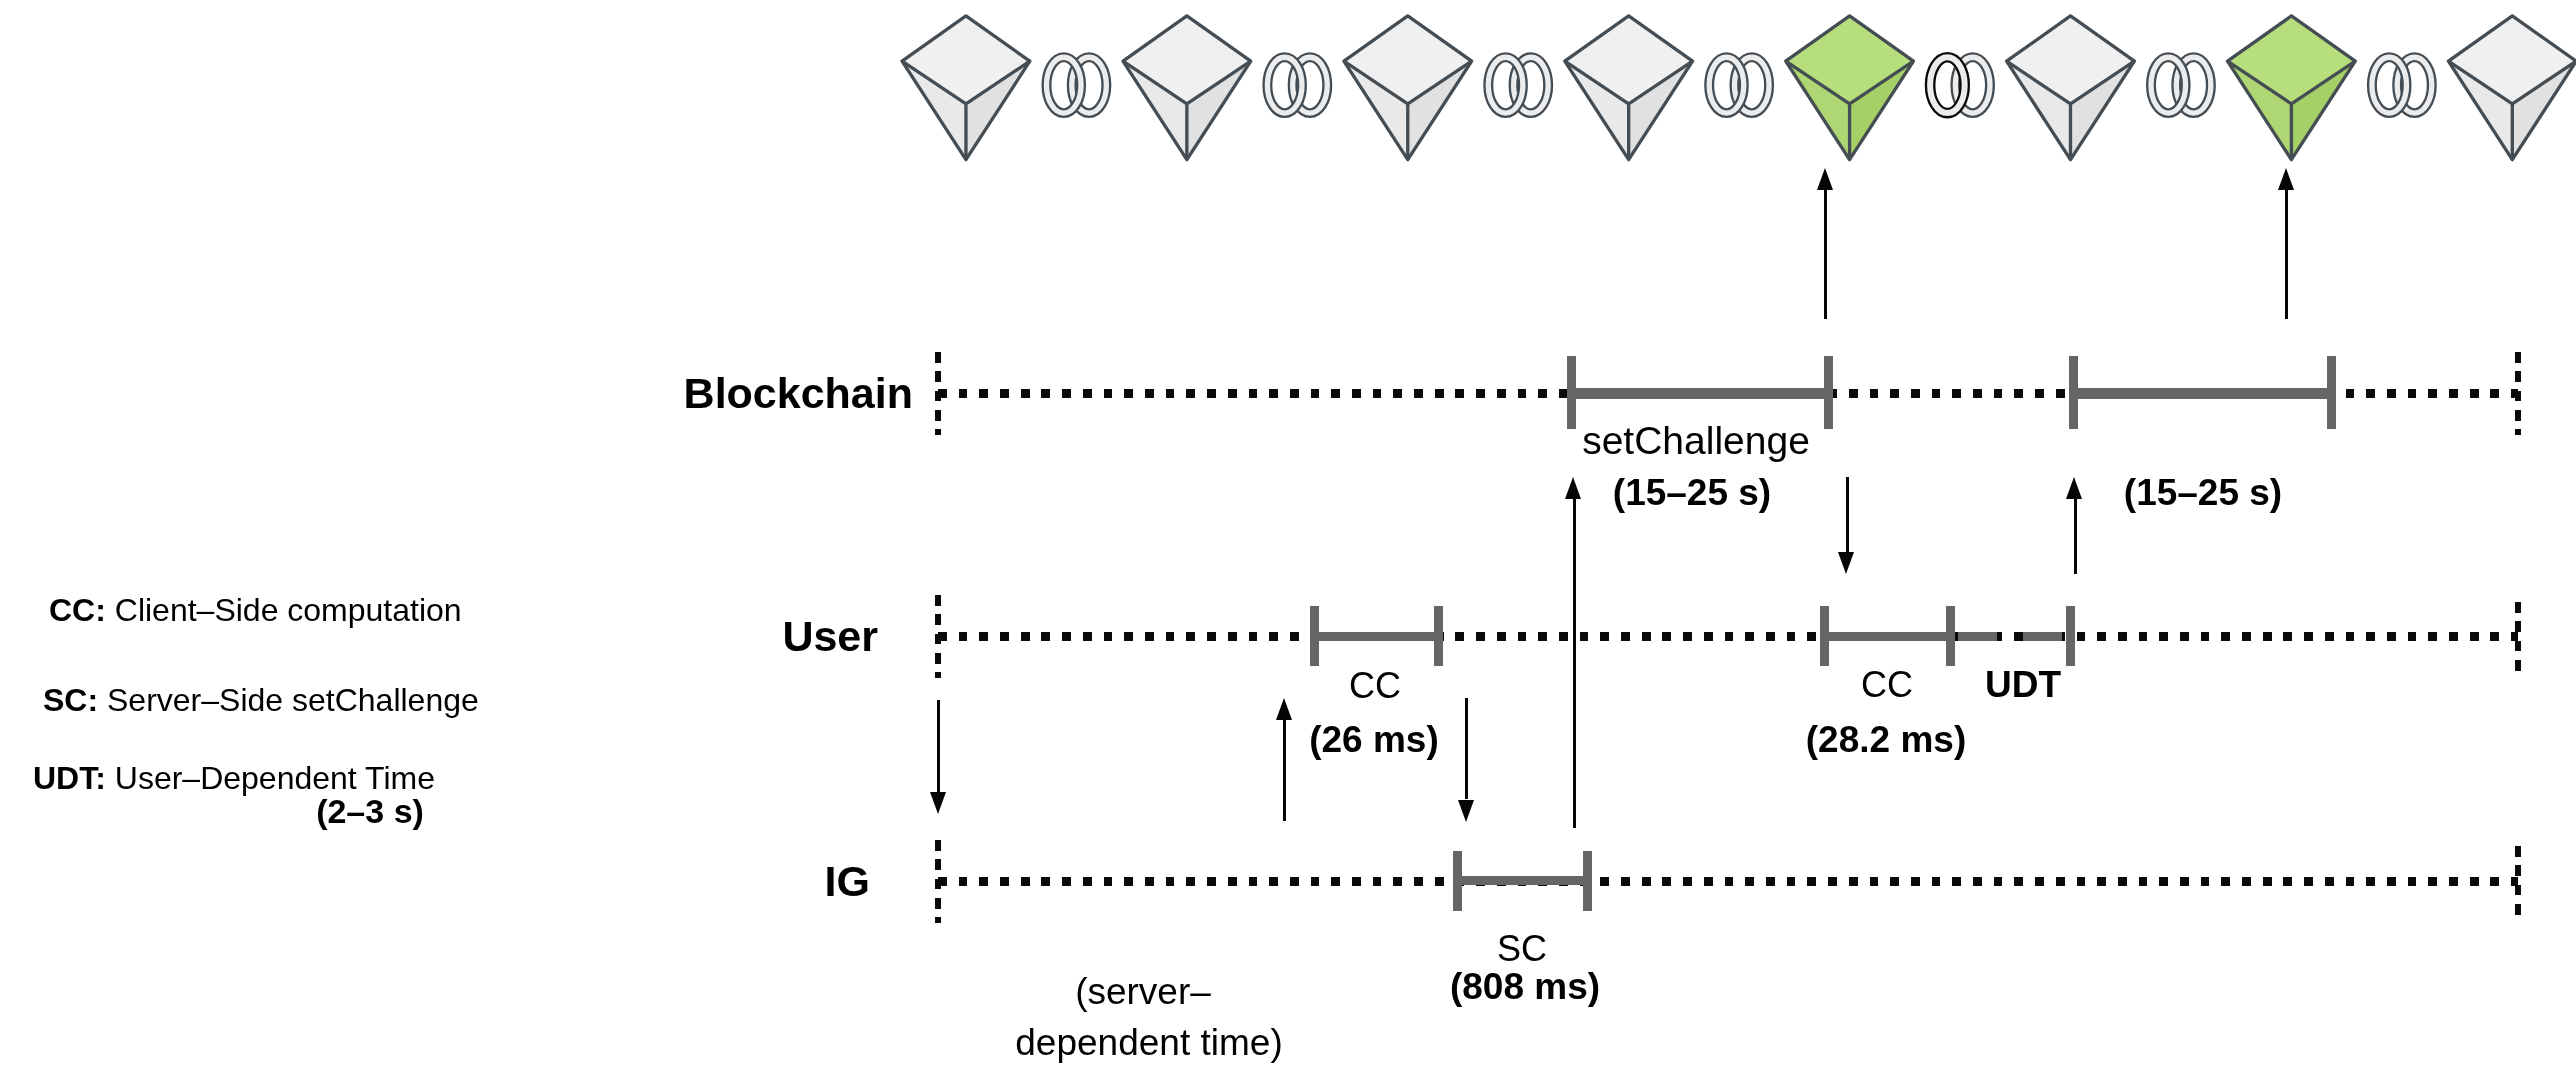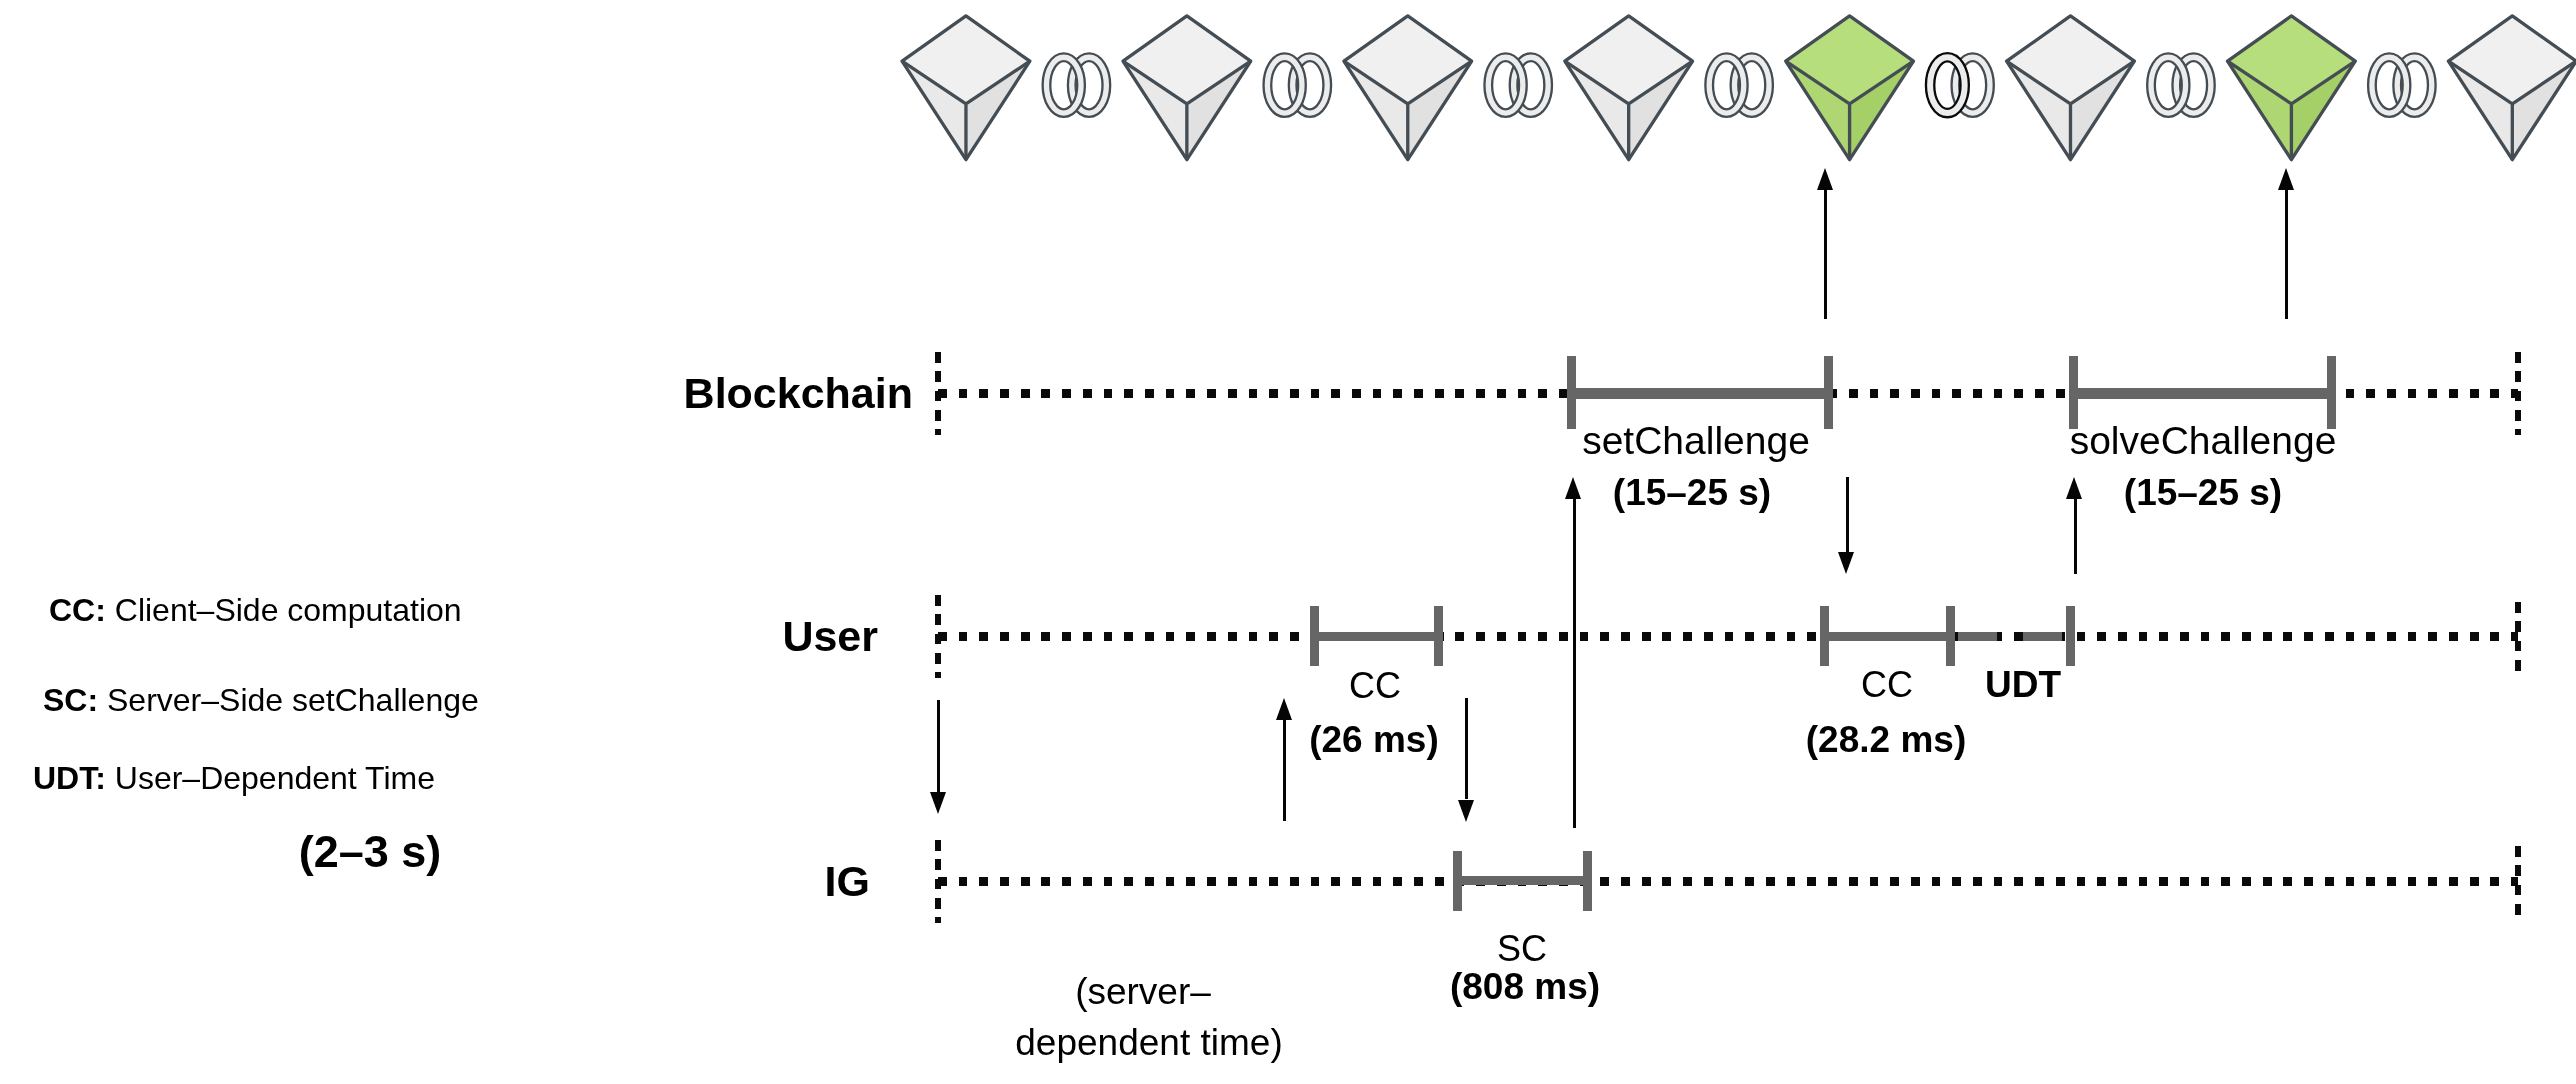--- a/index.html
+++ b/index.html
@@ -215,21 +215,20 @@
     <div class="shaft" style="left:1824px;top:190px;height:129px;"></div>
   </div>
 
   <div>
     <div class="head-up" style="left:2278px;top:168px;"></div>
     <div class="shaft" style="left:2285px;top:190px;height:129px;"></div>
   </div>
 
   <div class="txt ev" style="left:1696px;top:441px;">setChallenge</div>
   <div class="txt dur" style="left:1692px;top:493px;">(15–25 s)</div>
-  <div class="txt ev" style="left:2203px;top:441px;">solveChallenge</div>
   <div class="txt dur" style="left:2203px;top:493px;">(15–25 s)</div>
 
   <div class="txt sm" style="left:1375px;top:686px;">CC</div>
   <div class="txt dur" style="left:1374px;top:740px;">(26 ms)</div>
   <div class="txt sm" style="left:1887px;top:685px;">CC</div>
   <div class="txt dur" style="left:2023px;top:685px;">UDT</div>
   <div class="txt dur" style="left:1886px;top:740px;">(28.2 ms)</div>
 
   <div class="txt sm" style="left:1143px;top:992px;font-size:37px;">(server–</div>
   <div class="txt sm" style="left:1149px;top:1043px;font-size:37px;">dependent time)</div>
@@ -242,17 +241,17 @@
       <span>Client–Side computation</span>
     </div>
     <div class="legend-line" style="left:43px;top:676px;">
       <b>SC:</b>
       <span>Server–Side setChallenge</span>
     </div>
     <div class="legend-line" style="left:33px;top:754px;">
       <b>UDT:</b>
       <span>User–Dependent Time</span>
     </div>
-    <div class="txt dur" style="left:370px;top:852px;font-size:45px;text-align:right;">(2–3 s)</div>
+    <div class="txt dur" style="left:370px;top:812px;font-size:34px;text-align:right;">(2–3 s)</div>
   </div>
 
 </div>
 
 
 </body></html>

